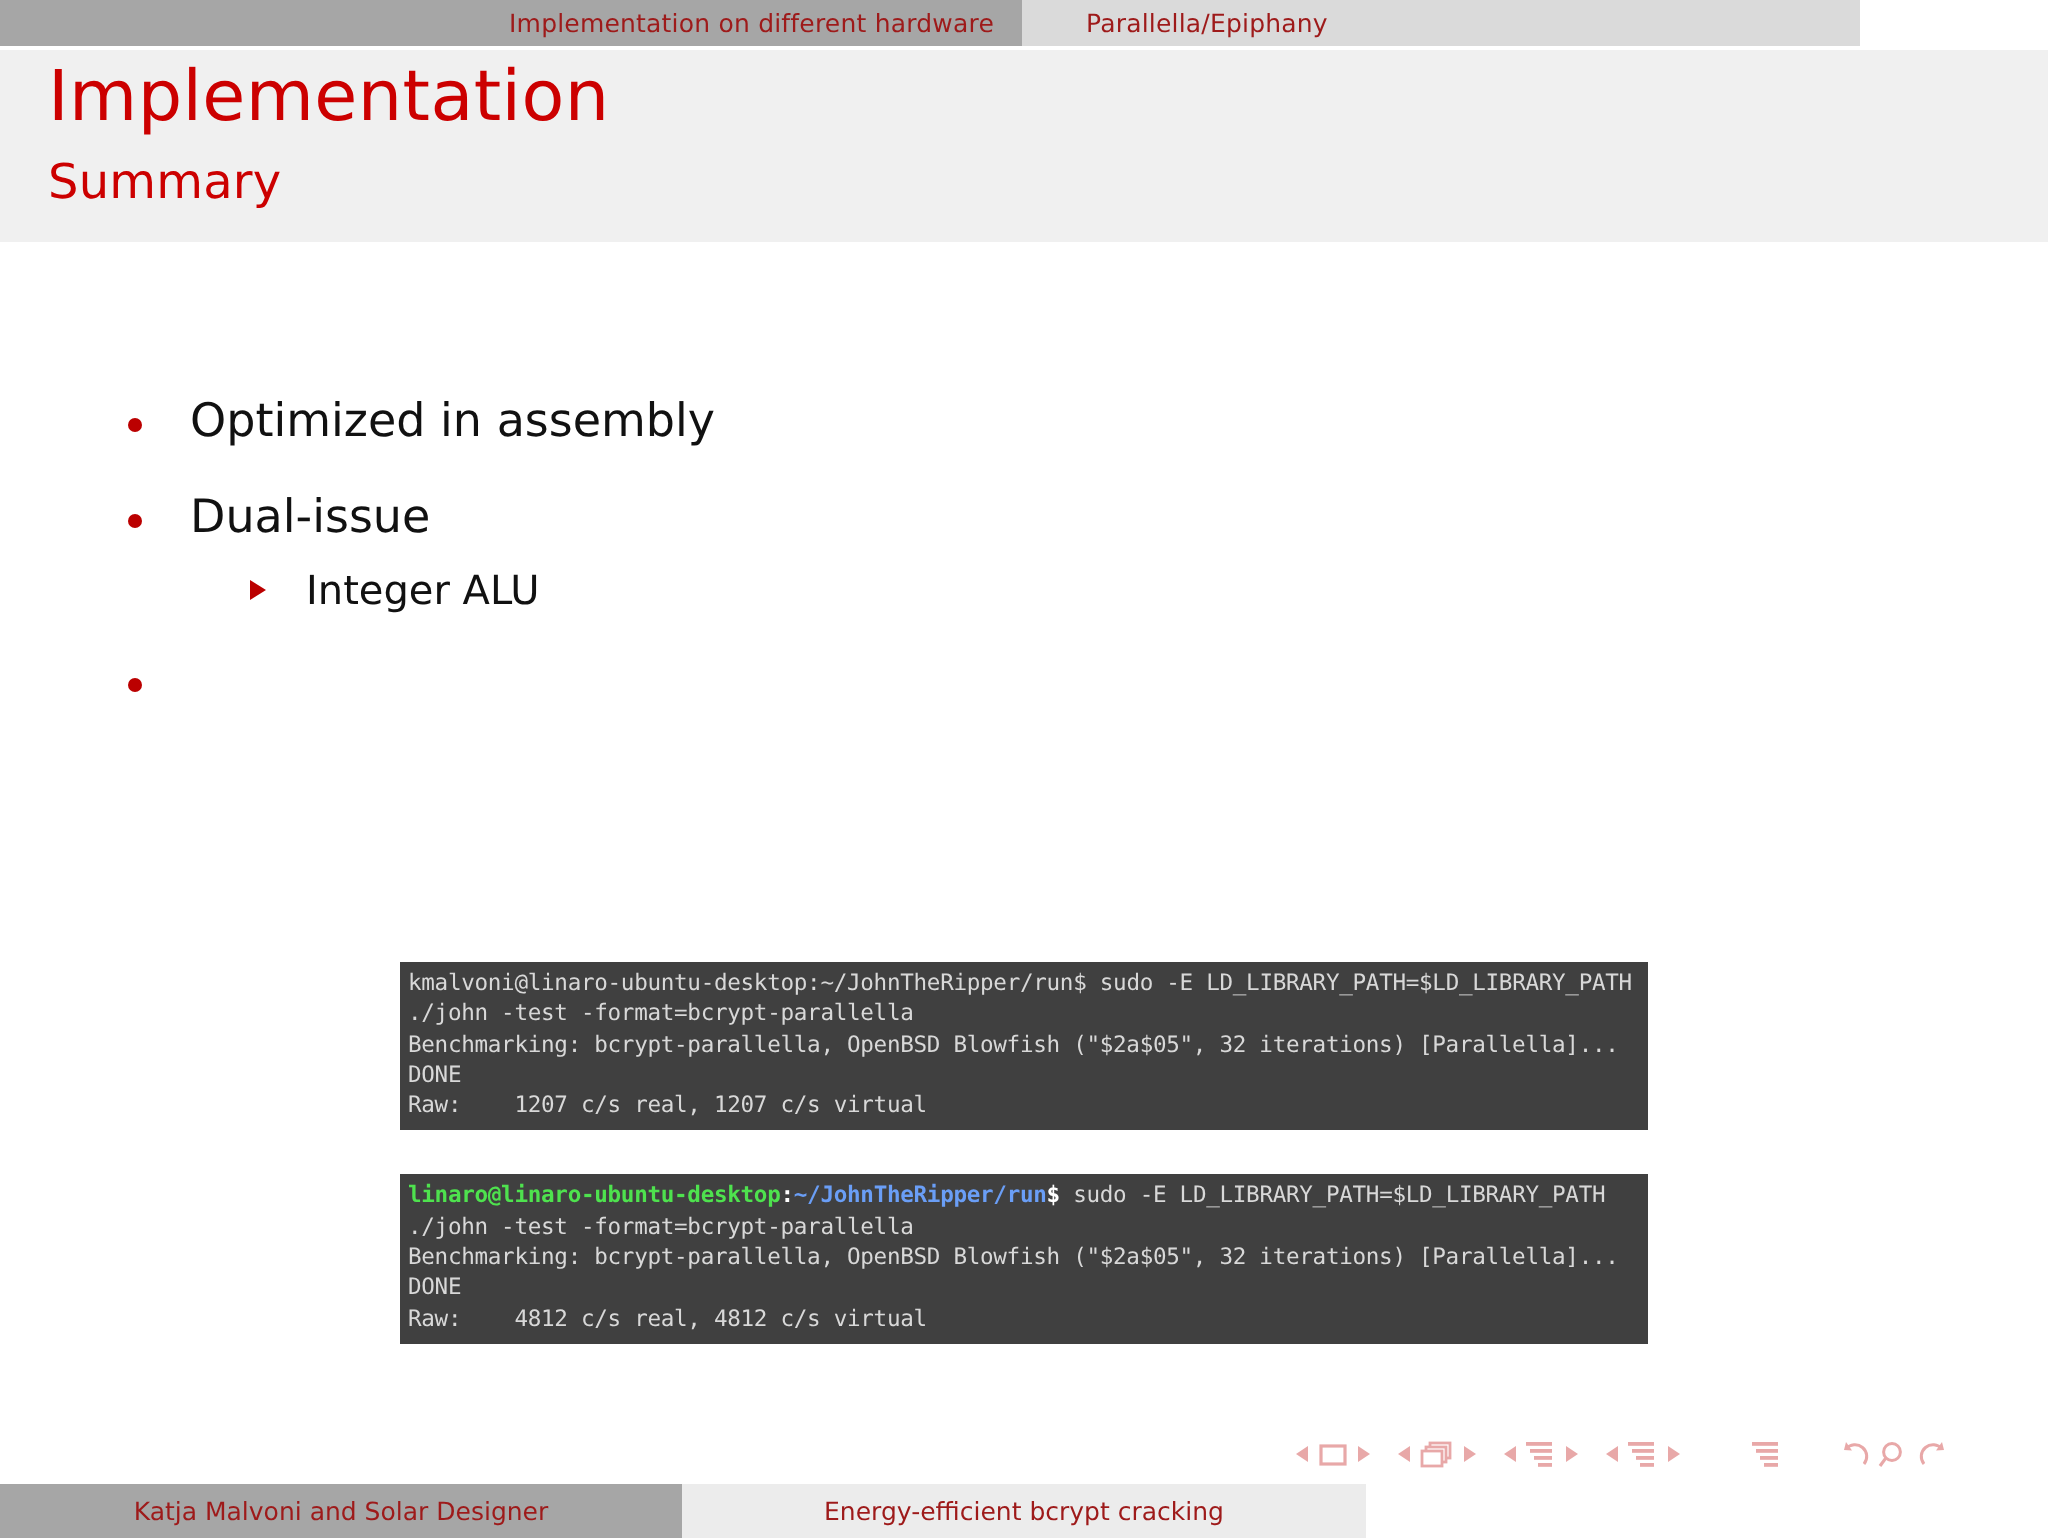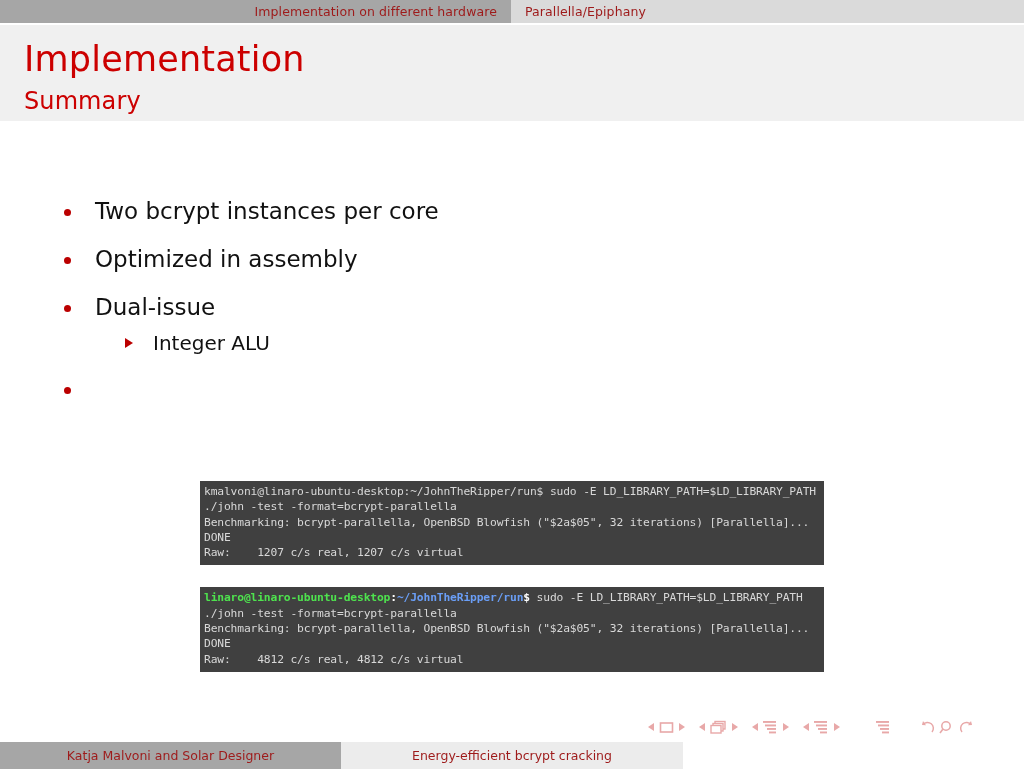--- a/index.html
+++ b/index.html
@@ -13,21 +13,21 @@
   }
   #slide {
     position: relative;
     width: 1024px; height: 769px;
     background: #ffffff;
   }
 
   
   .navbar {
     position: absolute; left: 0; top: 0;
-    width: 1024px; height: 23px;
+    width: 930px; height: 23px;
     display: flex;
     background: #dadada;
   }
   .nav-seg {
     height: 23px;
     display: flex;
     align-items: center;
     justify-content: center;
     font-size: 12.5px;
     color: #9e1a1a;
@@ -37,34 +37,34 @@
   .nav-seg.section {
     width: 511px;
     background: #a6a6a6;
     justify-content: flex-end;
     padding-right: 14px;
   }
   .nav-seg.subsection {
     flex: 1;
     background: #dadada;
     justify-content: flex-start;
-    padding-left: 14px;
+    padding-left: 32px;
   }
   .navbar-underline {
     position: absolute; left: 0; top: 23px;
     width: 1024px; height: 2px;
     background: #ffffff;
   }
 
   
   .titleblock {
     position: absolute; left: 0; top: 25px;
     width: 1024px; height: 96px;
     background: #f0f0f0;
-    padding: 14px 0 0 24px;
+    padding: 4px 0 0 24px;
   }
   .title-main {
     font-size: 35px;
     color: #cc0000;
     line-height: 1.15;
     font-weight: normal;
     margin: 0;
     letter-spacing: 0.2px;
   }
   .title-sub {
@@ -213,24 +213,20 @@
   <div class="navbar-underline"></div>
 
   <div class="titleblock">
     <h1 class="title-main">Implementation</h1>
     <h2 class="title-sub">Summary</h2>
   </div>
 
   <div class="content">
     <ul class="lvl1">
 
-      <li class="item1">
-        <span class="dot"></span>
-        <span>Two bcrypt instances per core</span>
-      </li>
 
       <li class="item1">
         <span class="dot"></span>
         <span>Optimized in assembly</span>
       </li>
 
       <li class="item1">
         <span class="dot"></span>
         <span>Dual-issue</span>
         <ul class="lvl2">

